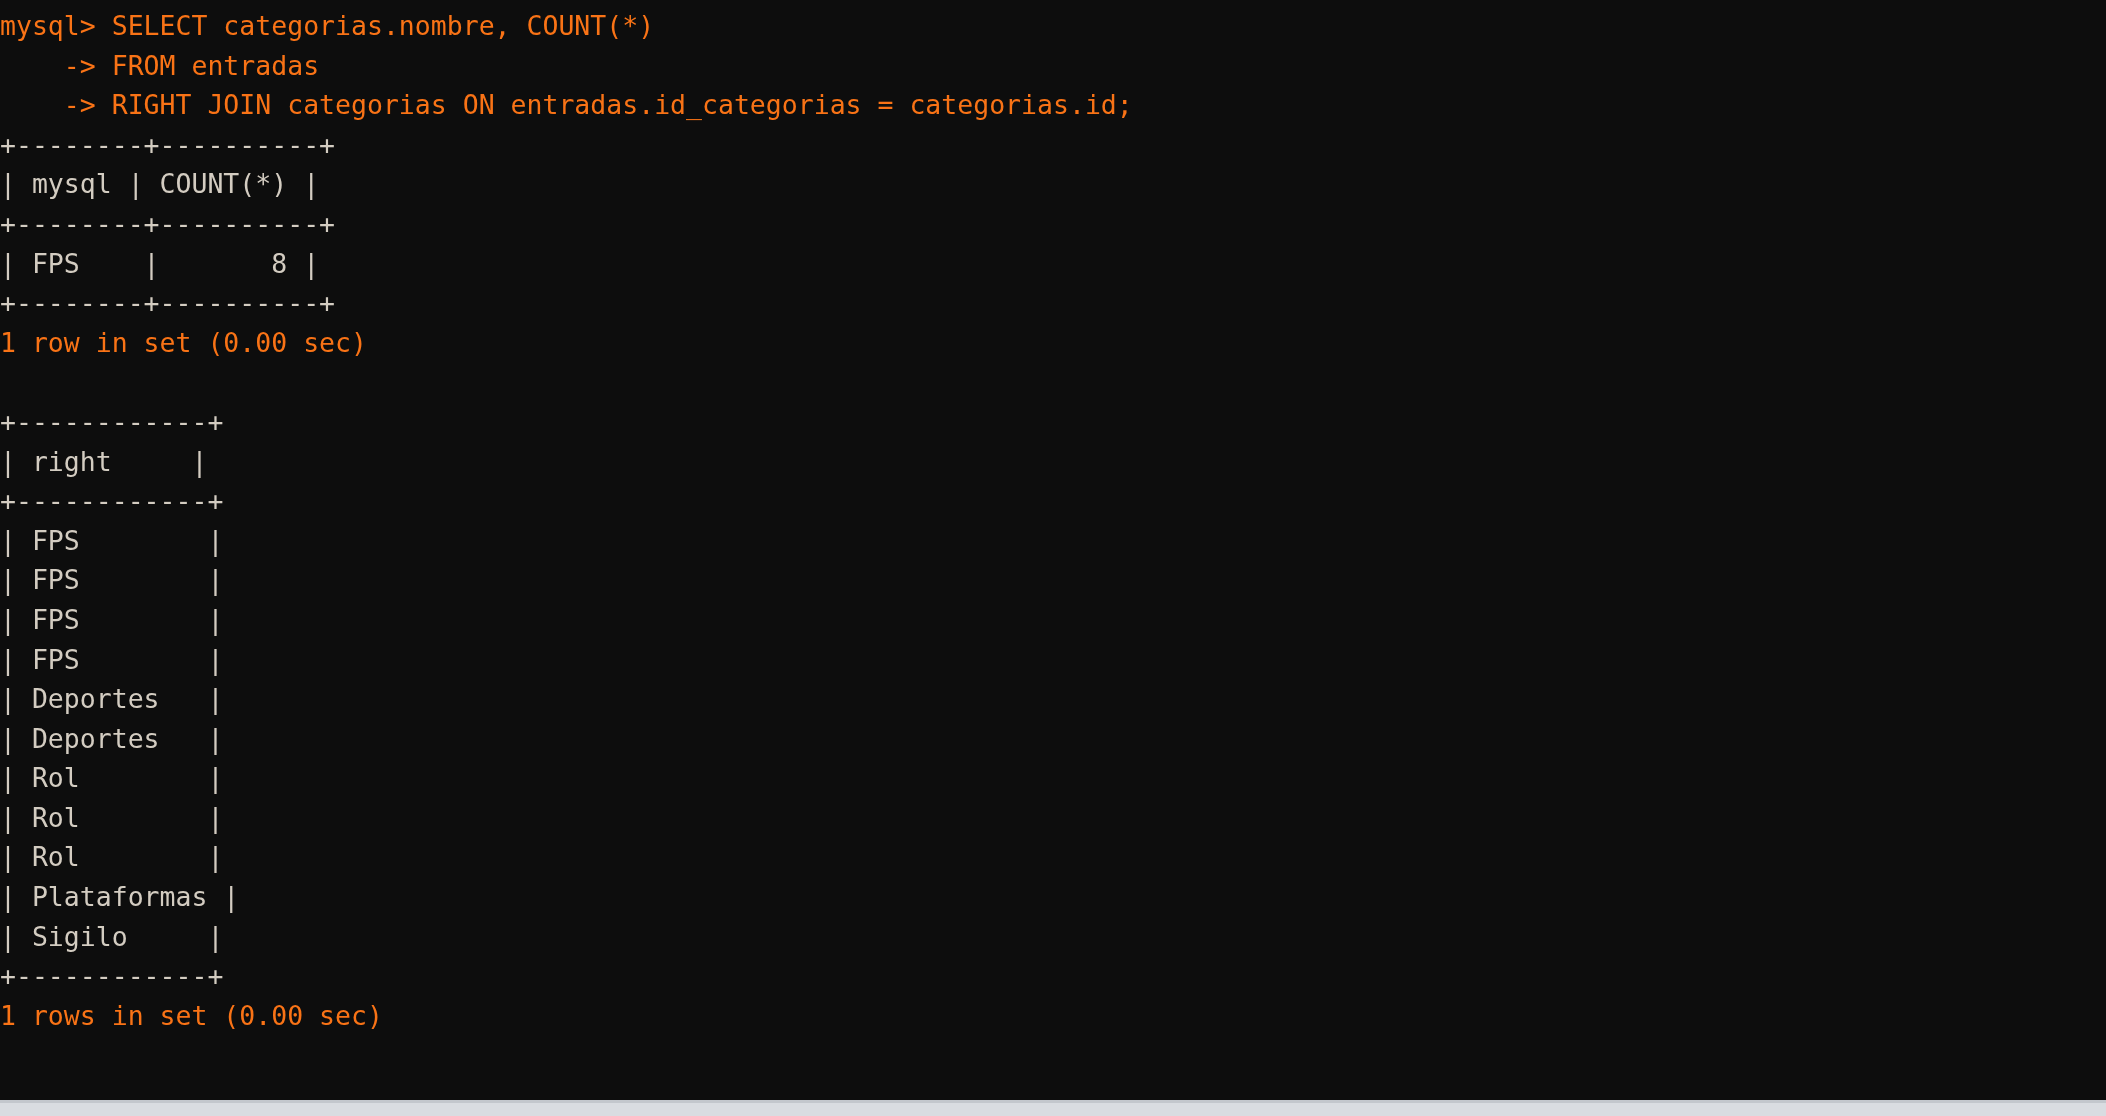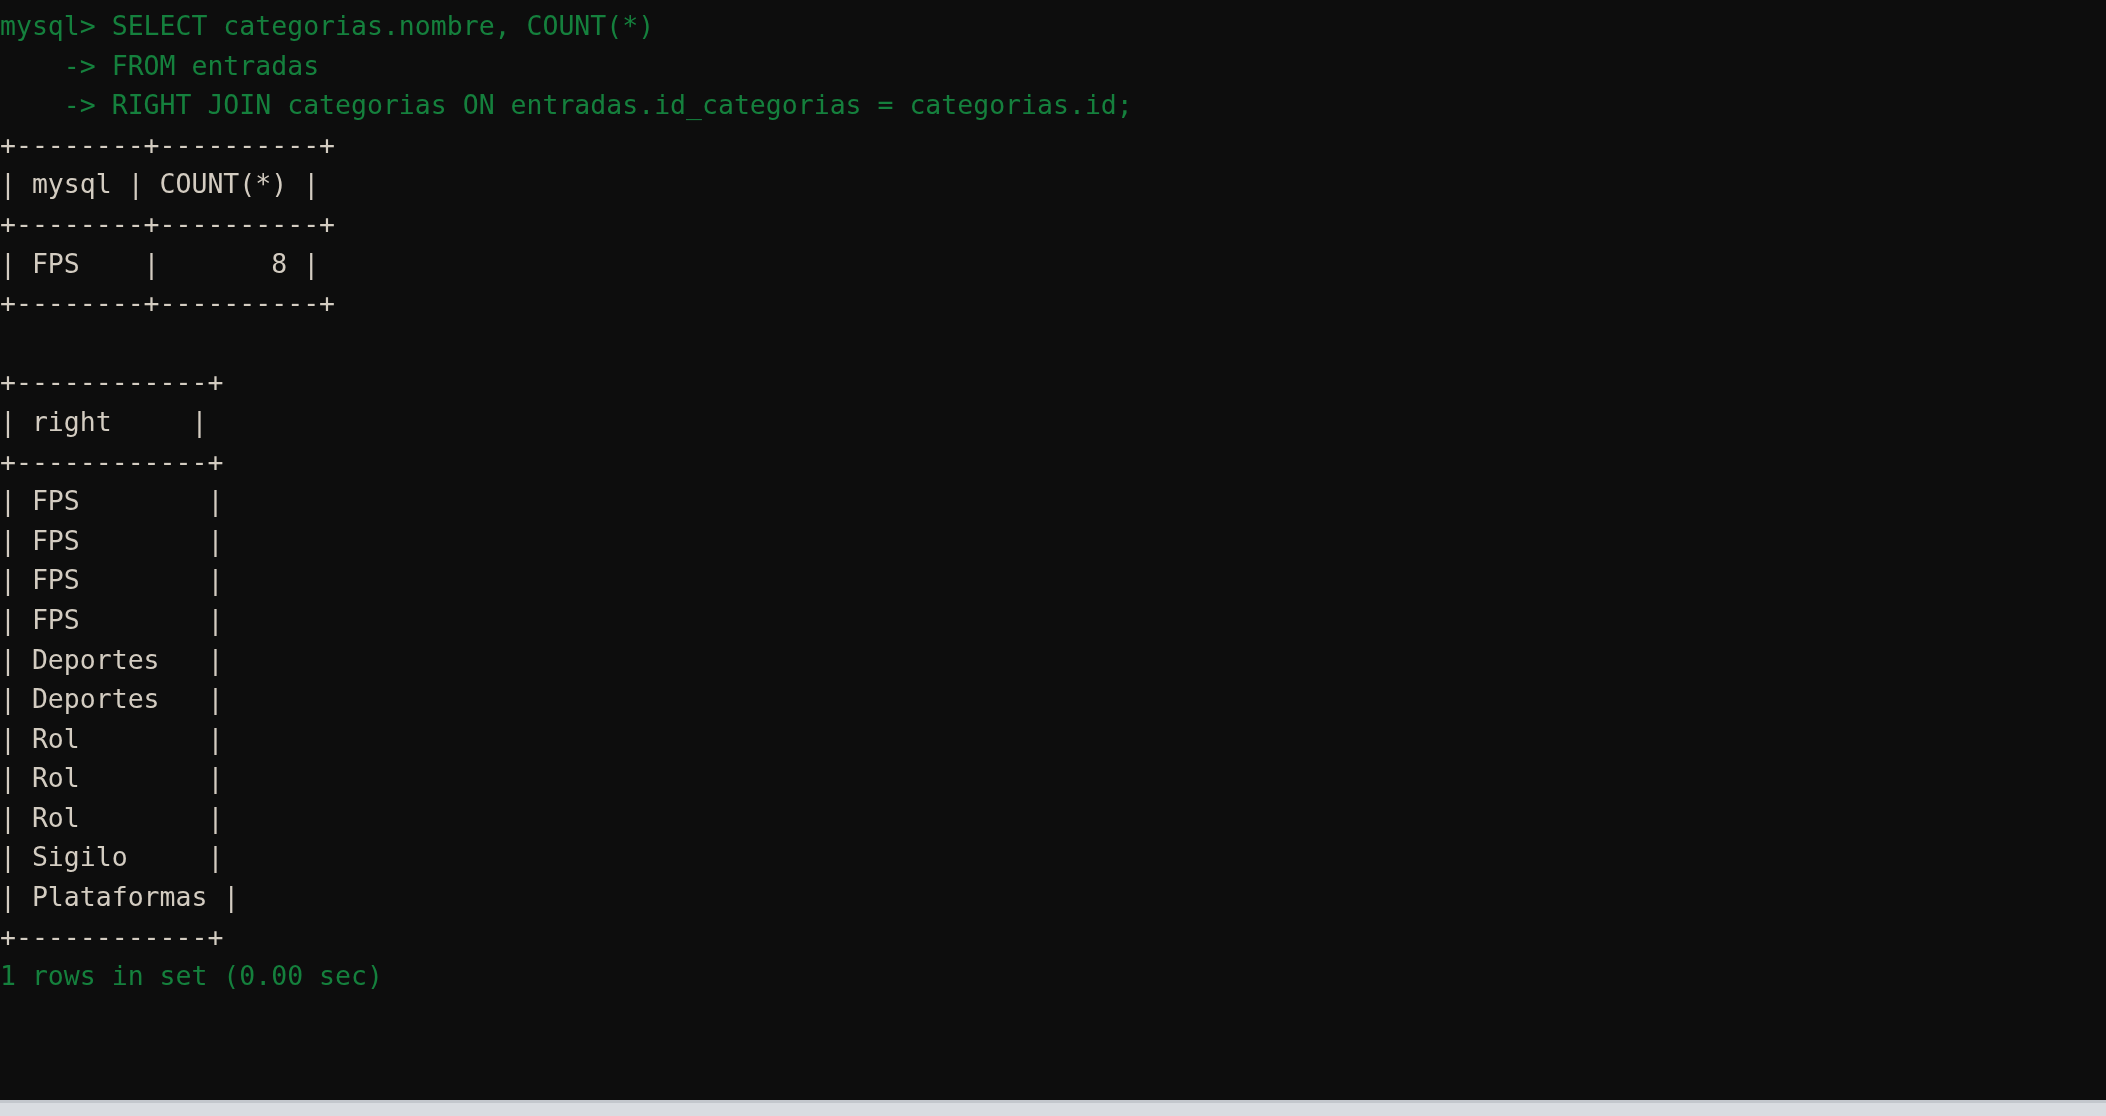--- a/index.html
+++ b/index.html
@@ -26,21 +26,21 @@
     background: #0d0d0d;
     overflow: hidden;
   }
   .line {
     display: block;
     white-space: pre;
     font-family: "DejaVu Sans Mono", "Liberation Mono", monospace;
     font-size: 26.5px;
     line-height: 39.6px;
     letter-spacing: 0px;
-    color: #15803d;
+    color: #f97316;
     height: 39.6px;
   }
   .line.blank {
     color: transparent;
   }
   
   .line.frame {
     color: #d3ccc1;
   }
   .bottombar {
@@ -67,35 +67,36 @@
 
   <div id="terminal">
     <span class="line">mysql&gt; SELECT categorias.nombre, COUNT(*)</span>
     <span class="line">    -&gt; FROM entradas</span>
     <span class="line">    -&gt; RIGHT JOIN categorias ON entradas.id_categorias = categorias.id;</span>
     <span class="line frame">+--------+----------+</span>
     <span class="line frame">| mysql | COUNT(*) |</span>
     <span class="line frame">+--------+----------+</span>
     <span class="line frame">| FPS    |       8 |</span>
     <span class="line frame">+--------+----------+</span>
+    <span class="line">1 row in set (0.00 sec)</span>
     <span class="line blank"> </span>
     <span class="line frame">+------------+</span>
     <span class="line frame">| right     |</span>
     <span class="line frame">+------------+</span>
     <span class="line frame">| FPS        |</span>
     <span class="line frame">| FPS        |</span>
     <span class="line frame">| FPS        |</span>
     <span class="line frame">| FPS        |</span>
     <span class="line frame">| Deportes   |</span>
     <span class="line frame">| Deportes   |</span>
     <span class="line frame">| Rol        |</span>
     <span class="line frame">| Rol        |</span>
     <span class="line frame">| Rol        |</span>
+    <span class="line frame">| Plataformas |</span>
     <span class="line frame">| Sigilo     |</span>
-    <span class="line frame">| Plataformas |</span>
     <span class="line frame">+------------+</span>
     <span class="line">1 rows in set (0.00 sec)</span>
   </div>
 
   <div class="bottombar">
     <div class="edge"></div>
   </div>
 
 </div>
 

